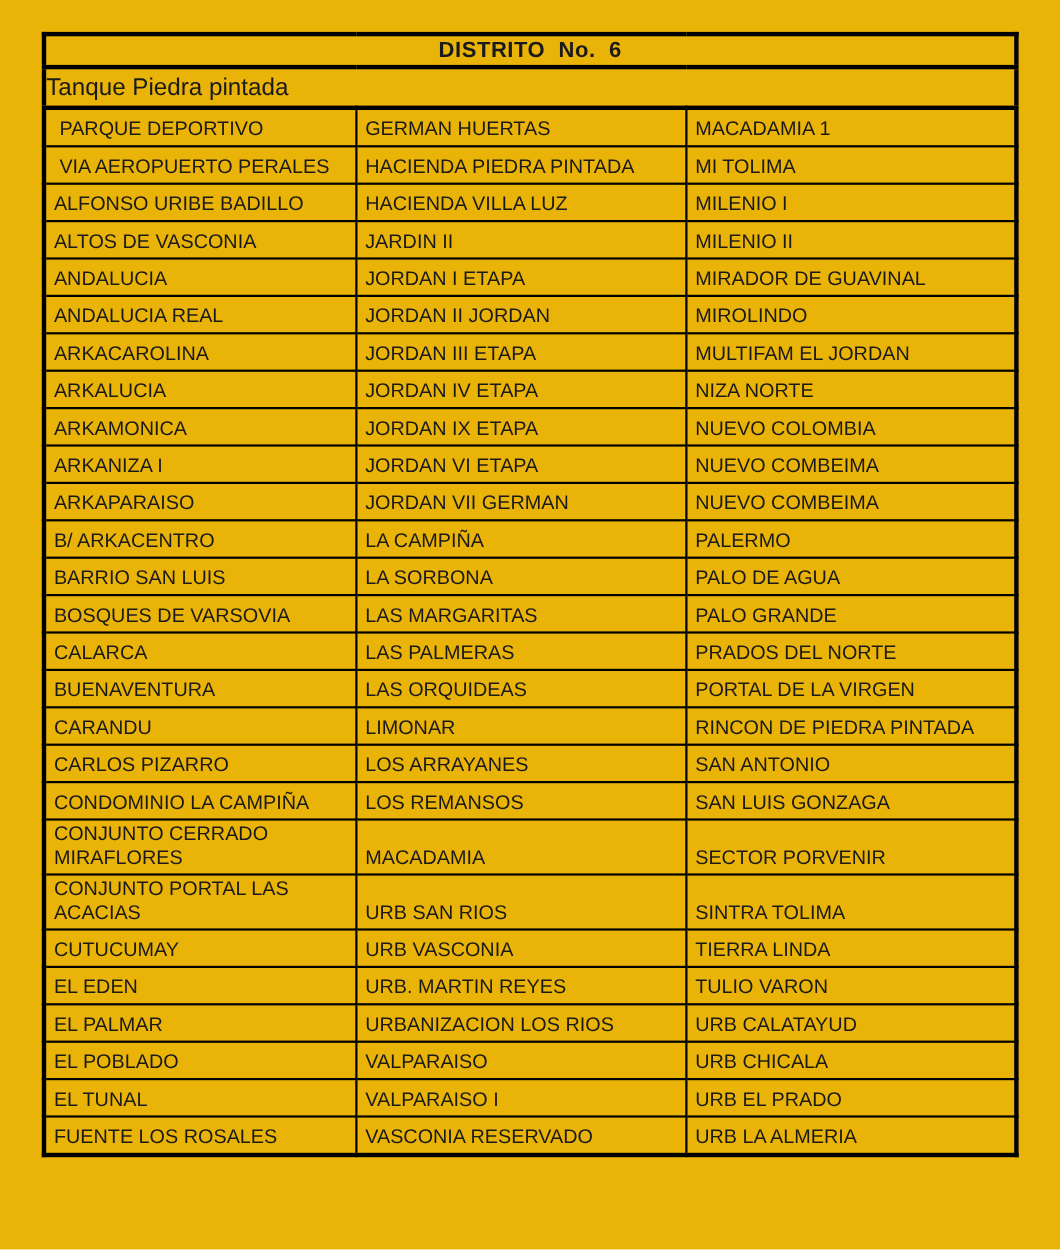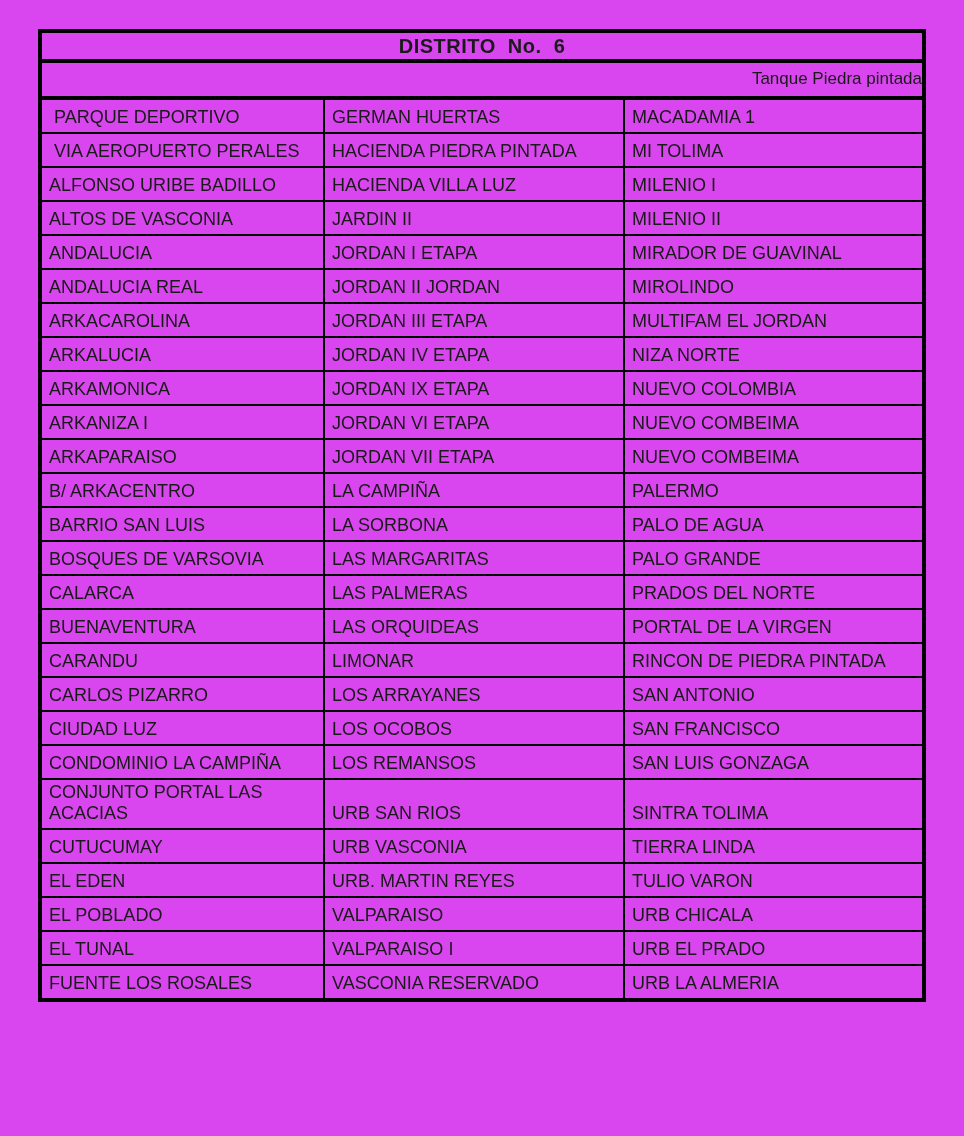--- a/index.html
+++ b/index.html
@@ -4,21 +4,21 @@
 <style>
   html, body {
     margin: 0;
     padding: 0;
     background: #ffffff;
   }
   .sheet {
     position: relative;
     width: 964px;
     height: 1136px;
-    background: #d946ef;
+    background: #eab308;
     overflow: hidden;
     font-family: "Liberation Sans", "DejaVu Sans", sans-serif;
   }
   table.district-table {
     position: absolute;
     left: 38px;
     top: 29px;
     width: 884px;
     border-collapse: collapse;
     table-layout: fixed;
@@ -37,23 +37,23 @@
     text-align: center;
     vertical-align: middle;
     white-space: pre;
     letter-spacing: 0.5px;
     padding: 0;
   }
   th.subtitle-cell {
     height: 31px;
     border: 2px solid #000000;
     border-bottom: 4px solid #000000;
-    font-size: 17px;
+    font-size: 22px;
     font-weight: 400;
-    text-align: right;
+    text-align: left;
     vertical-align: middle;
     padding: 0 0 2px 0;
   }
   td.name-cell {
     height: 26px;
     border: 2px solid #000000;
     font-size: 18px;
     font-weight: 400;
     text-align: left;
     vertical-align: bottom;
@@ -127,21 +127,21 @@
           <td class="name-cell">JORDAN IX ETAPA</td>
           <td class="name-cell">NUEVO COLOMBIA</td>
         </tr>
         <tr>
           <td class="name-cell">ARKANIZA I</td>
           <td class="name-cell">JORDAN VI ETAPA</td>
           <td class="name-cell">NUEVO COMBEIMA</td>
         </tr>
         <tr>
           <td class="name-cell">ARKAPARAISO</td>
-          <td class="name-cell">JORDAN VII ETAPA</td>
+          <td class="name-cell">JORDAN VII GERMAN</td>
           <td class="name-cell">NUEVO COMBEIMA</td>
         </tr>
         <tr>
           <td class="name-cell">B/ ARKACENTRO</td>
           <td class="name-cell">LA CAMPIÑA</td>
           <td class="name-cell">PALERMO</td>
         </tr>
         <tr>
           <td class="name-cell">BARRIO SAN LUIS</td>
           <td class="name-cell">LA SORBONA</td>
@@ -166,44 +166,50 @@
           <td class="name-cell">CARANDU</td>
           <td class="name-cell">LIMONAR</td>
           <td class="name-cell">RINCON DE PIEDRA PINTADA</td>
         </tr>
         <tr>
           <td class="name-cell">CARLOS PIZARRO</td>
           <td class="name-cell">LOS ARRAYANES</td>
           <td class="name-cell">SAN ANTONIO</td>
         </tr>
         <tr>
-          <td class="name-cell">CIUDAD LUZ</td>
-          <td class="name-cell">LOS OCOBOS</td>
-          <td class="name-cell">SAN FRANCISCO</td>
-        </tr>
-        <tr>
           <td class="name-cell">CONDOMINIO LA CAMPIÑA</td>
           <td class="name-cell">LOS REMANSOS</td>
           <td class="name-cell">SAN LUIS GONZAGA</td>
+        </tr>
+        <tr>
+          <td class="name-cell">CONJUNTO CERRADO
+MIRAFLORES</td>
+          <td class="name-cell">MACADAMIA</td>
+          <td class="name-cell">SECTOR PORVENIR</td>
         </tr>
         <tr>
           <td class="name-cell">CONJUNTO PORTAL LAS
 ACACIAS</td>
           <td class="name-cell">URB SAN RIOS</td>
           <td class="name-cell">SINTRA TOLIMA</td>
         </tr>
         <tr>
           <td class="name-cell">CUTUCUMAY</td>
           <td class="name-cell">URB VASCONIA</td>
           <td class="name-cell">TIERRA LINDA</td>
         </tr>
         <tr>
           <td class="name-cell">EL EDEN</td>
           <td class="name-cell">URB. MARTIN REYES</td>
           <td class="name-cell">TULIO VARON</td>
+        </tr>
+        <tr>
+          <td class="name-cell">EL PALMAR</td>
+          <td class="name-cell">URBANIZACION LOS RIOS</td>
+          <td class="name-cell">URB CALATAYUD</td>
         </tr>
         <tr>
           <td class="name-cell">EL POBLADO</td>
           <td class="name-cell">VALPARAISO</td>
           <td class="name-cell">URB CHICALA</td>
         </tr>
         <tr>
           <td class="name-cell">EL TUNAL</td>
           <td class="name-cell">VALPARAISO I</td>
           <td class="name-cell">URB EL PRADO</td>

